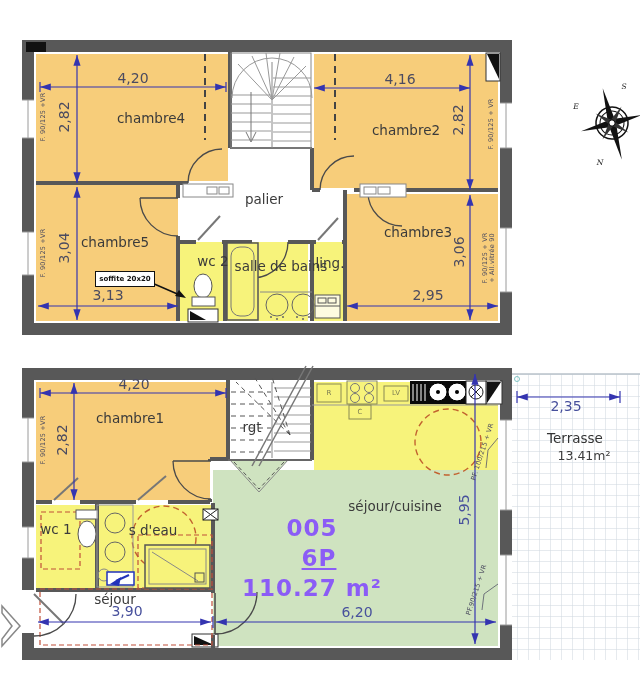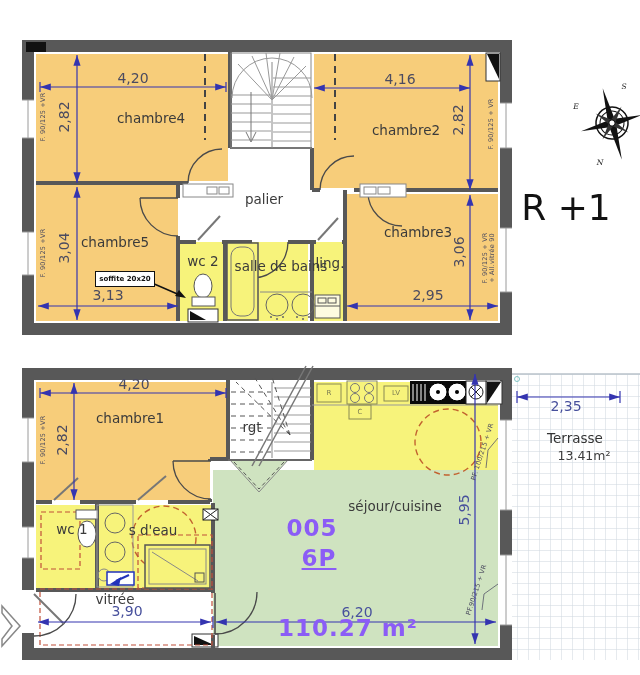--- a/index.html
+++ b/index.html
@@ -402,52 +402,51 @@
 <div class="lbl dim rot" style="left:64px;top:248px;">3,04</div>
 <div class="lbl dim rot" style="left:459px;top:252px;">3,06</div>
 <div class="lbl dim" style="left:108px;top:295px;">3,13</div>
 <div class="lbl dim" style="left:428px;top:295px;">2,95</div>
 
 <div class="lbl room" style="left:151px;top:118px;">chambre4</div>
 <div class="lbl room" style="left:406px;top:130px;">chambre2</div>
 <div class="lbl room" style="left:115px;top:242px;">chambre5</div>
 <div class="lbl room" style="left:418px;top:232px;">chambre3</div>
 <div class="lbl room" style="left:264px;top:199px;">palier</div>
-<div class="lbl room" style="left:203px;top:261px;">wc 2</div>
+<div class="lbl room" style="left:213px;top:261px;">wc 2</div>
 <div class="lbl room" style="left:281px;top:266px;">salle de bains</div>
 <div class="lbl room" style="left:330px;top:263px;">ling.</div>
 
 <div class="lbl wlabel rot" style="left:44px;top:117px;">F. 90/125 +VR</div>
 <div class="lbl wlabel rot" style="left:44px;top:253px;">F. 90/125 +VR</div>
 <div class="lbl wlabel rot" style="left:492px;top:124px;">F. 90/125 + VR</div>
 <div class="lbl wlabel rot" style="left:489px;top:258px;">
   <div>F. 90/125 + VR</div>
   <div>+ All.vitrée 90</div>
 </div>
 
 <div class="soffite">soffite 20x20</div>
-<div class="lbl title" style="left:566px;top:207px;">R +1</div>
 
 <div class="lbl dim" style="left:134px;top:384px;">4,20</div>
 <div class="lbl dim rot" style="left:62px;top:440px;">2,82</div>
 <div class="lbl dimb" style="left:127px;top:611px;">3,90</div>
 <div class="lbl dimb" style="left:357px;top:612px;">6,20</div>
 <div class="lbl dimb rot" style="left:464px;top:510px;">5,95</div>
 <div class="lbl dimb" style="left:566px;top:406px;">2,35</div>
 
 <div class="lbl room" style="left:130px;top:418px;">chambre1</div>
 <div class="lbl room" style="left:252px;top:427px;">rgt</div>
-<div class="lbl room" style="left:72px;top:529px;">wc 1</div>
+<div class="lbl room" style="left:56px;top:529px;">wc 1</div>
 <div class="lbl room" style="left:153px;top:530px;">s d'eau</div>
-<div class="lbl room" style="left:115px;top:599px;">vitrée</div>
+<div class="lbl room" style="left:115px;top:599px;">séjour</div>
 <div class="lbl room" style="left:395px;top:506px;">séjour/cuisine</div>
 
 <div class="lbl big" style="left:312px;top:528px;">005</div>
 <div class="lbl big" style="left:319px;top:558px;text-decoration:underline;">6P</div>
-<div class="lbl big" style="left:348px;top:588px;margin-top:40px;">110.27 m²</div>
+<div class="lbl big" style="left:312px;top:588px;">110.27 m²</div>
 
 <div class="lbl terr" style="left:575px;top:438px;">Terrasse</div>
 <div class="lbl terr2" style="left:584px;top:455px;">13.41m²</div>
 
 <div class="lbl wlabel rot" style="left:44px;top:440px;">F. 90/125 +VR</div>
 <div class="lbl wlabel rot72" style="left:483px;top:452px;">PF. 100/215 + VR</div>
 <div class="lbl wlabel rot72" style="left:477px;top:590px;">PF.90/215 + VR</div>
 
 <div class="lbl appl" style="left:329px;top:393px;">R</div>
 <div class="lbl appl" style="left:360px;top:412px;">C</div>

